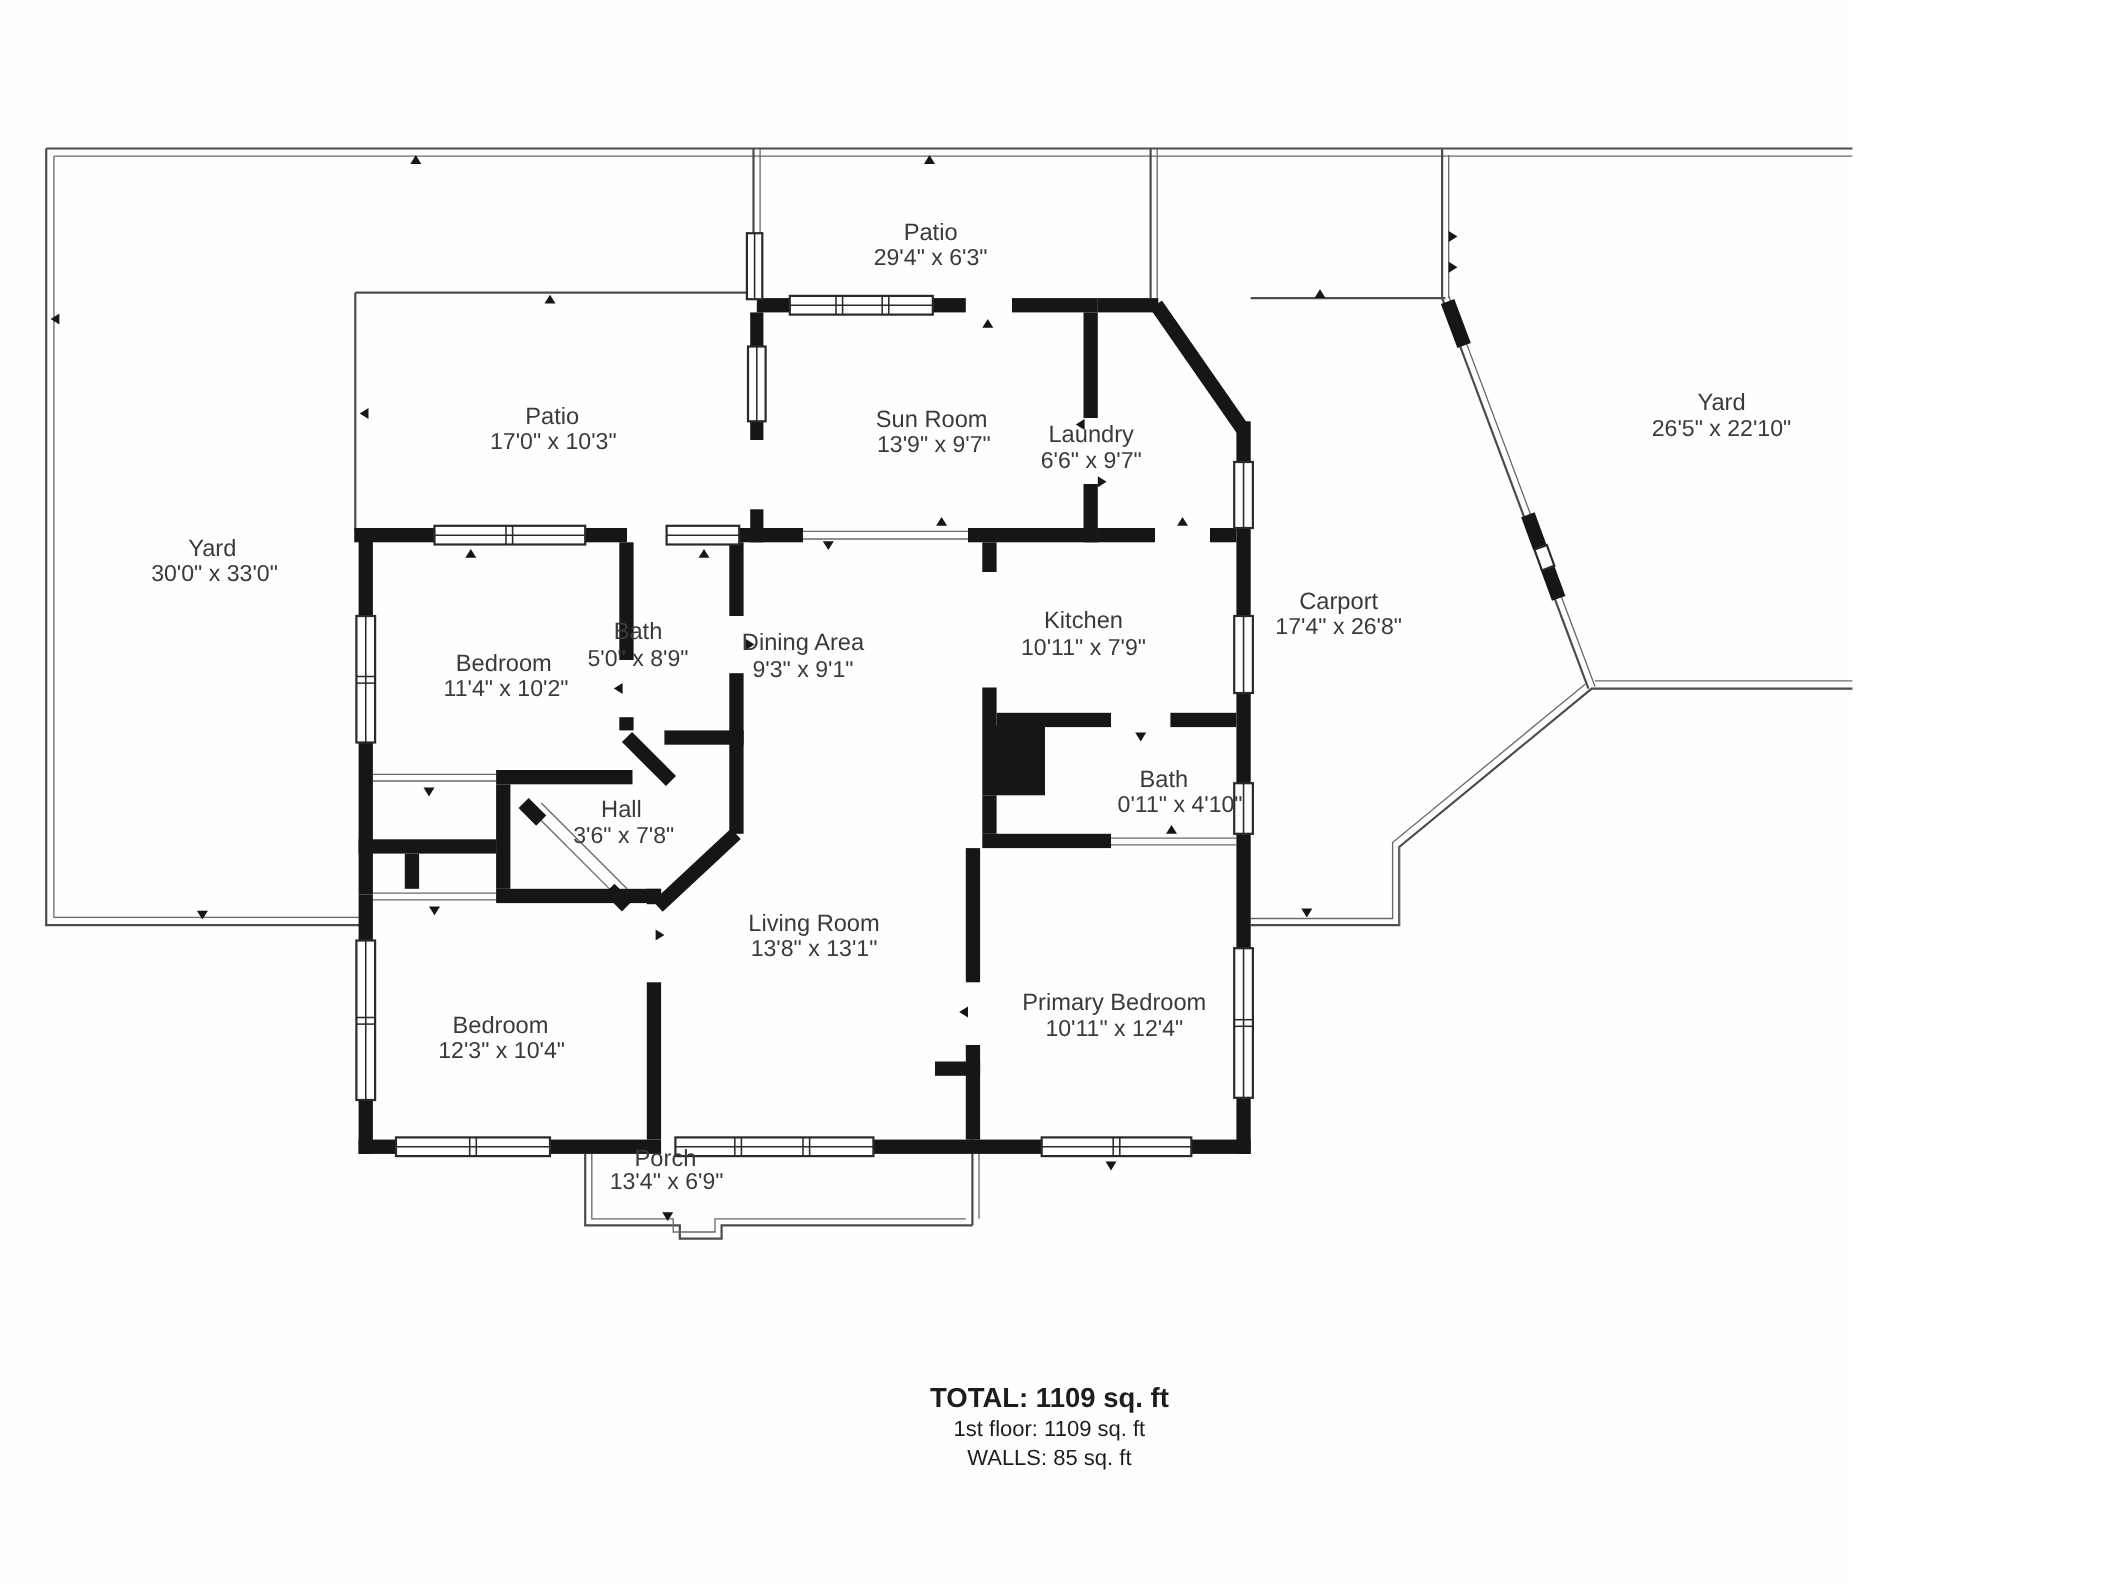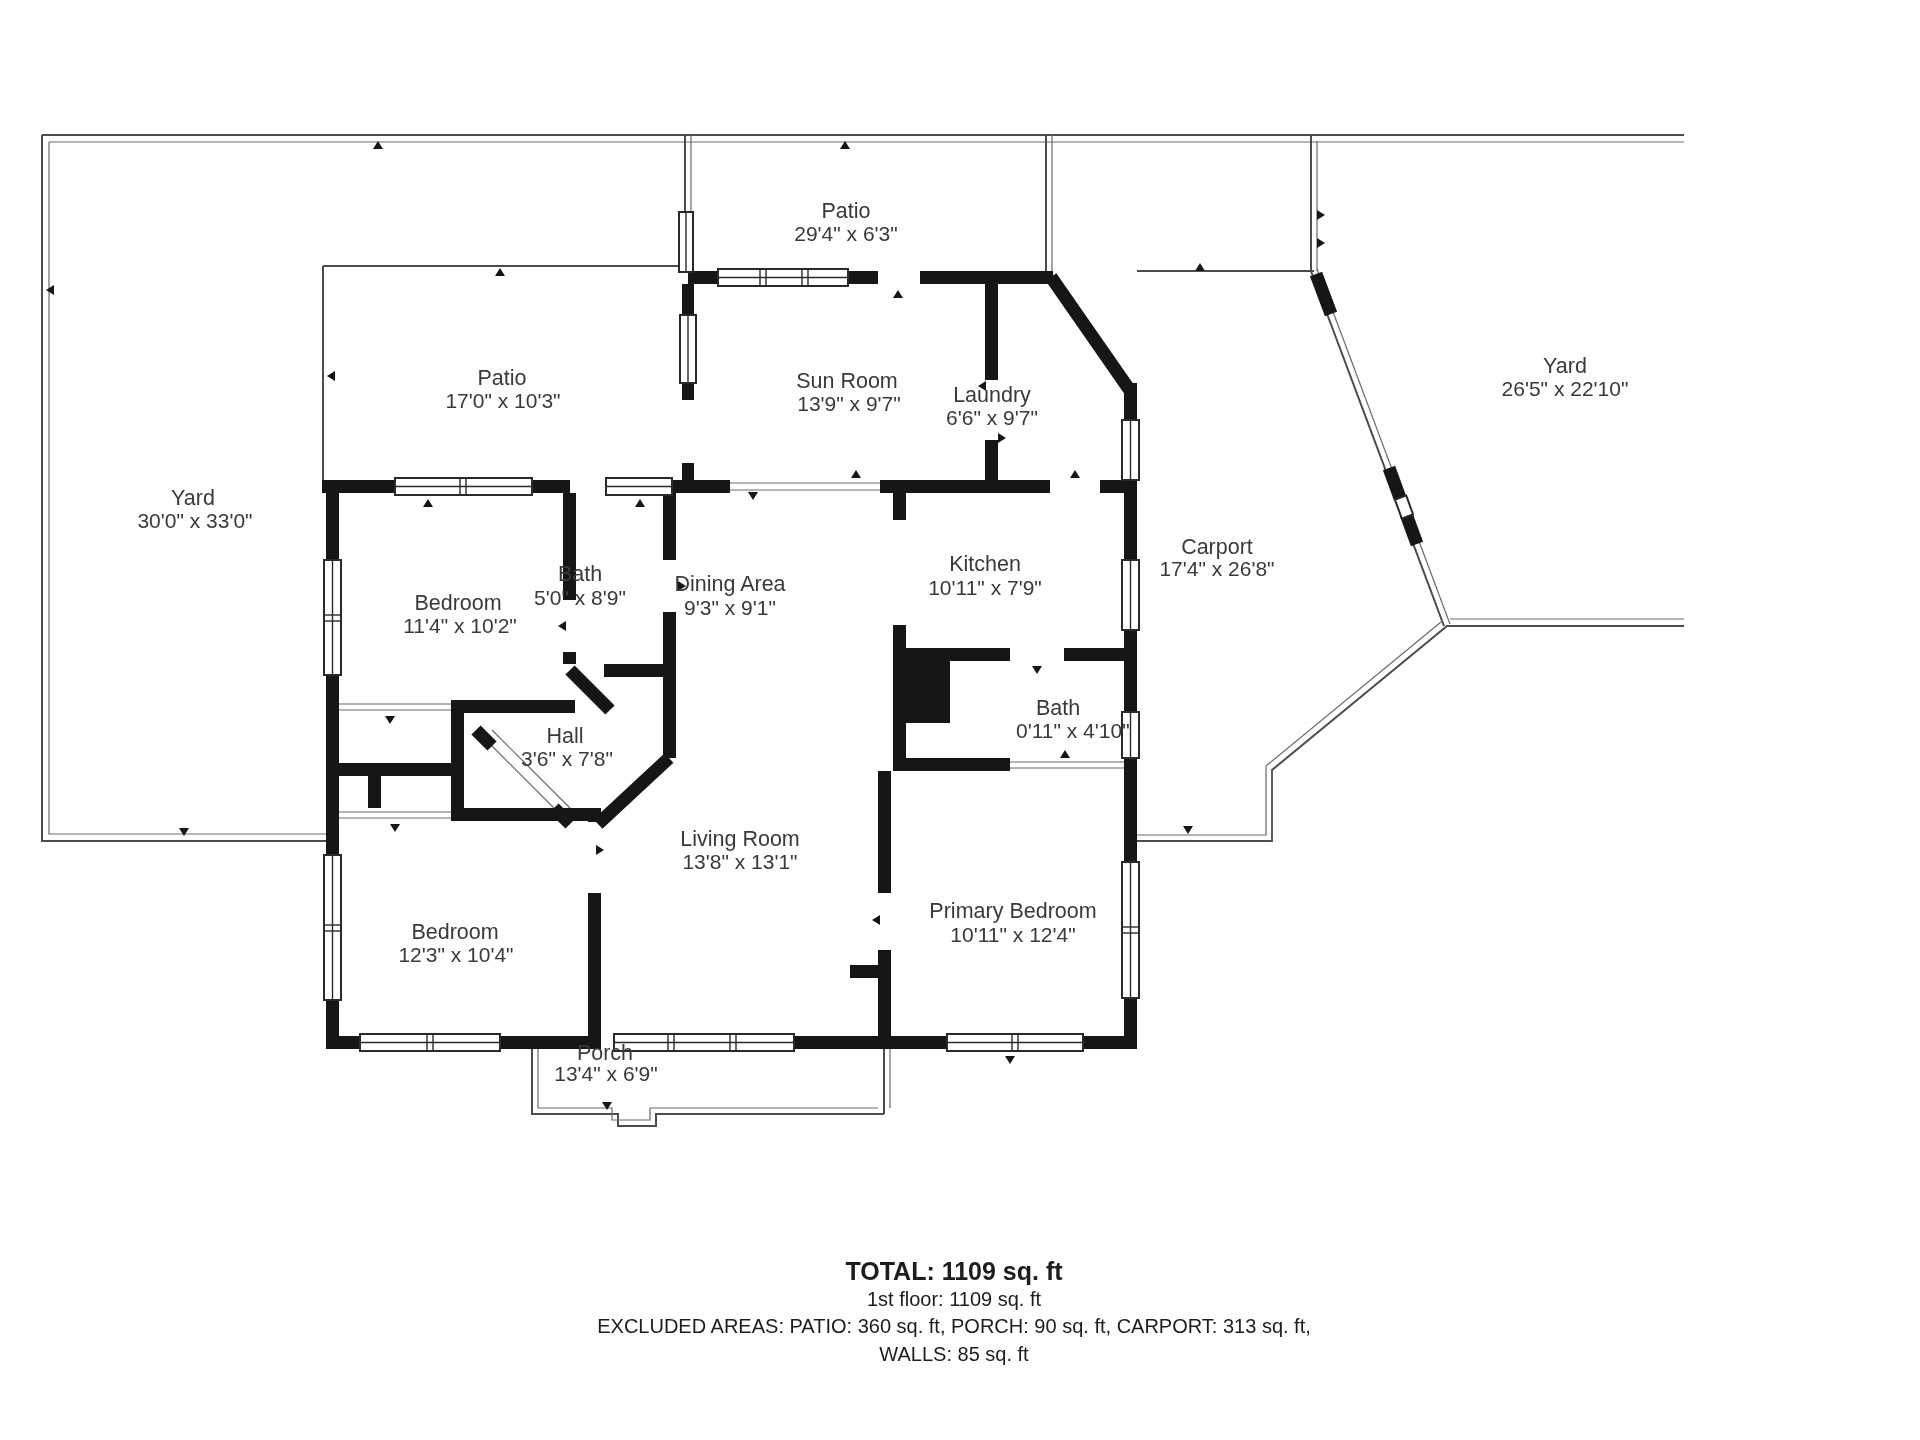--- a/index.html
+++ b/index.html
@@ -296,16 +296,15 @@
     <text class="rdims" x="1013" y="942">10'11" x 12'4"</text>
 
     <text class="rname" x="605" y="1060">Porch</text>
     <text class="rdims" x="606" y="1081">13'4" x 6'9"</text>
   </g>
 </svg>
 
   <div class="footer">
     <div class="ftotal">TOTAL: 1109 sq. ft</div>
     <div>1st floor: 1109 sq. ft</div>
-    <div>EXCLUDED AREAS: PATIO: 360 sq. ft, PORCH: 90 sq. ft, CARPORT: 313 sq. ft,</div>
     <div>WALLS: 85 sq. ft</div>
   </div>
 </div>
 
 </body></html>

